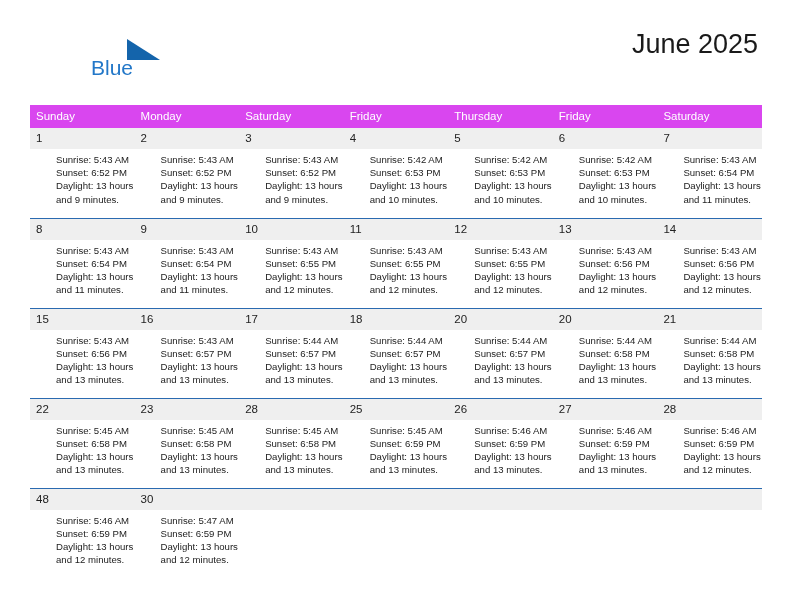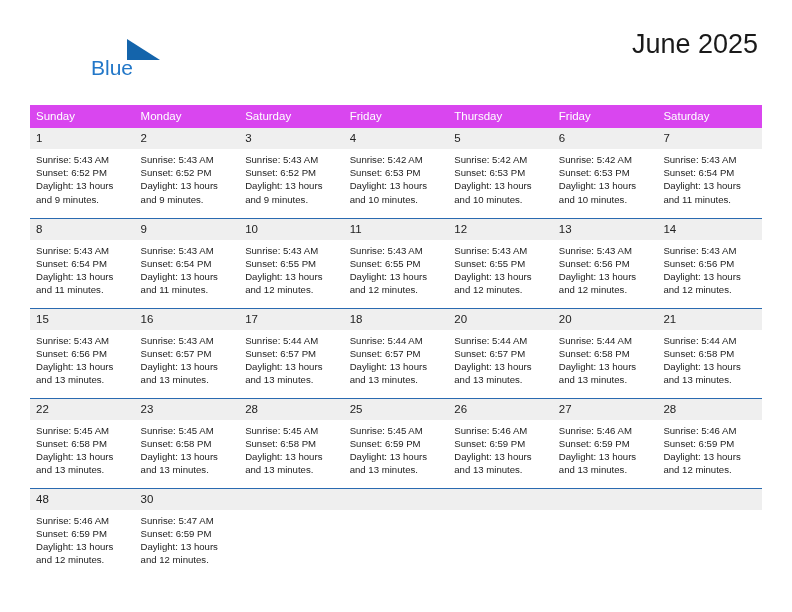--- a/index.html
+++ b/index.html
@@ -128,20 +128,21 @@
     min-height: 14px;
   }
   .daynum.empty {
     color: transparent;
   }
   .details {
     padding: 4px 5px 0 6px;
     font-size: 9.6px;
     line-height: 13.2px;
     color: #222222;
+    margin-left: 20px;
   }
   .details div {
     white-space: nowrap;
   }
 </style>
 </head>
 <body>
 
 <div class="page">
 

